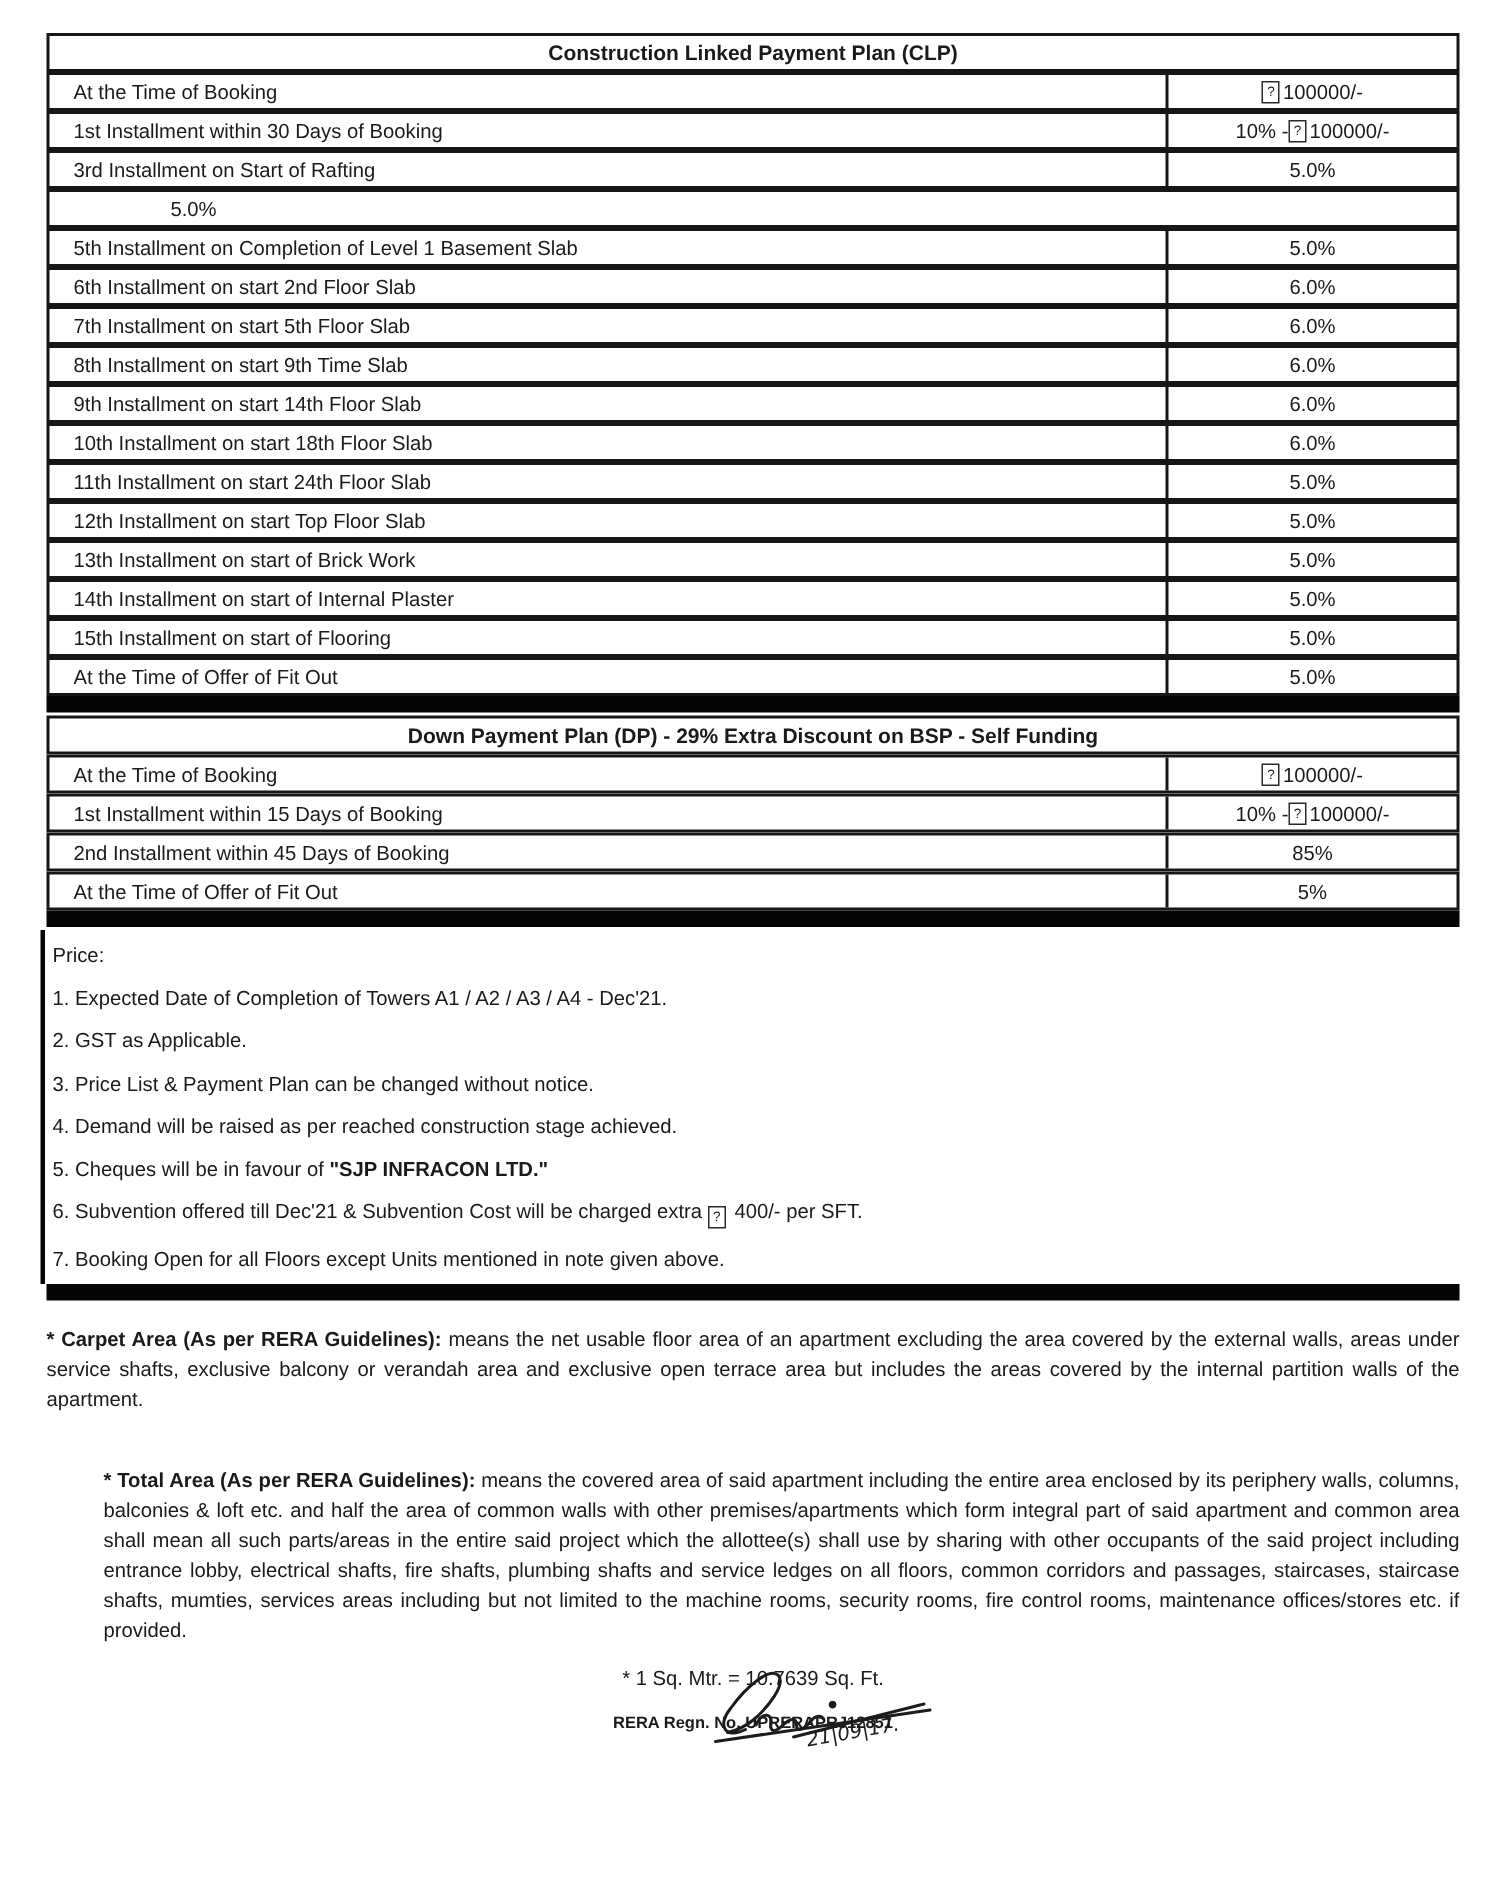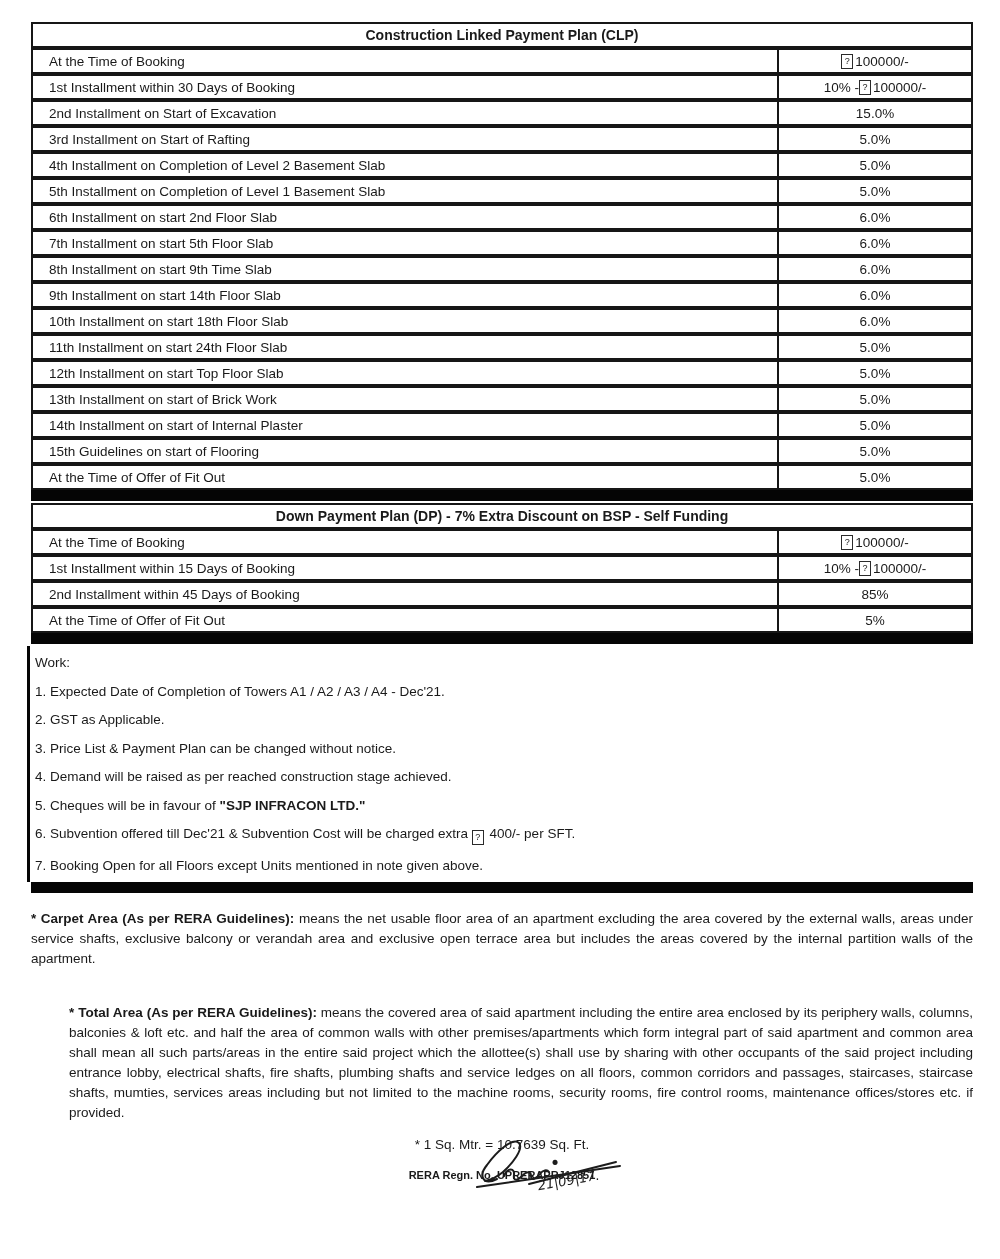--- a/index.html
+++ b/index.html
@@ -128,29 +128,24 @@
     <div id="clp-rows">
         <div class="trow">
           <div class="tcell-label">At the Time of Booking</div>
           <div class="tcell-value"><span class="tofu">?</span> 100000/-</div>
         </div>
         <div class="trow">
           <div class="tcell-label">1st Installment within 30 Days of Booking</div>
           <div class="tcell-value">10% - <span class="tofu">?</span> 100000/-</div>
         </div>
         <div class="trow">
-          <div class="tcell-label">2nd Installment on Start of Excavation</div>
-          <div class="tcell-value">15.0%</div>
-        </div>
-        <div class="trow">
           <div class="tcell-label">3rd Installment on Start of Rafting</div>
           <div class="tcell-value">5.0%</div>
         </div>
         <div class="trow">
-          <div class="tcell-label">4th Installment on Completion of Level 2 Basement Slab</div>
           <div class="tcell-value">5.0%</div>
         </div>
         <div class="trow">
           <div class="tcell-label">5th Installment on Completion of Level 1 Basement Slab</div>
           <div class="tcell-value">5.0%</div>
         </div>
         <div class="trow">
           <div class="tcell-label">6th Installment on start 2nd Floor Slab</div>
           <div class="tcell-value">6.0%</div>
         </div>
@@ -180,35 +175,35 @@
         </div>
         <div class="trow">
           <div class="tcell-label">13th Installment on start of Brick Work</div>
           <div class="tcell-value">5.0%</div>
         </div>
         <div class="trow">
           <div class="tcell-label">14th Installment on start of Internal Plaster</div>
           <div class="tcell-value">5.0%</div>
         </div>
         <div class="trow">
-          <div class="tcell-label">15th Guidelines on start of Flooring</div>
+          <div class="tcell-label">15th Installment on start of Flooring</div>
           <div class="tcell-value">5.0%</div>
         </div>
         <div class="trow">
           <div class="tcell-label">At the Time of Offer of Fit Out</div>
           <div class="tcell-value">5.0%</div>
         </div>
       </div>
   </section>
 
   <div class="black-bar"></div>
 
   <section class="ptable">
     <div class="trow t-title">
-      <span>Down Payment Plan (DP) - 7% Extra Discount on BSP - Self Funding</span>
+      <span>Down Payment Plan (DP) - 29% Extra Discount on BSP - Self Funding</span>
     </div>
     <div id="dp-rows">
         <div class="trow">
           <div class="tcell-label">At the Time of Booking</div>
           <div class="tcell-value"><span class="tofu">?</span> 100000/-</div>
         </div>
         <div class="trow">
           <div class="tcell-label">1st Installment within 15 Days of Booking</div>
           <div class="tcell-value">10% - <span class="tofu">?</span> 100000/-</div>
         </div>
@@ -219,21 +214,21 @@
         <div class="trow">
           <div class="tcell-label">At the Time of Offer of Fit Out</div>
           <div class="tcell-value">5%</div>
         </div>
       </div>
   </section>
 
   <div class="black-bar"></div>
 
   <section class="notes">
-    <div class="note-line">Work:</div>
+    <div class="note-line">Price:</div>
     <div id="note-items">
         <div class="note-line">1. Expected Date of Completion of Towers A1 / A2 / A3 / A4 - Dec'21.</div>
         <div class="note-line">2. GST as Applicable.</div>
         <div class="note-line">3. Price List &amp; Payment Plan can be changed without notice.</div>
         <div class="note-line">4. Demand will be raised as per reached construction stage achieved.</div>
         <div class="note-line">5. Cheques will be in favour of <b>"SJP INFRACON LTD."</b></div>
         <div class="note-line">6. Subvention offered till Dec'21 &amp; Subvention Cost will be charged extra <span class="tofu">?</span> 400/- per SFT.</div>
         <div class="note-line">7. Booking Open for all Floors except Units mentioned in note given above.</div>
       </div>
   </section>

